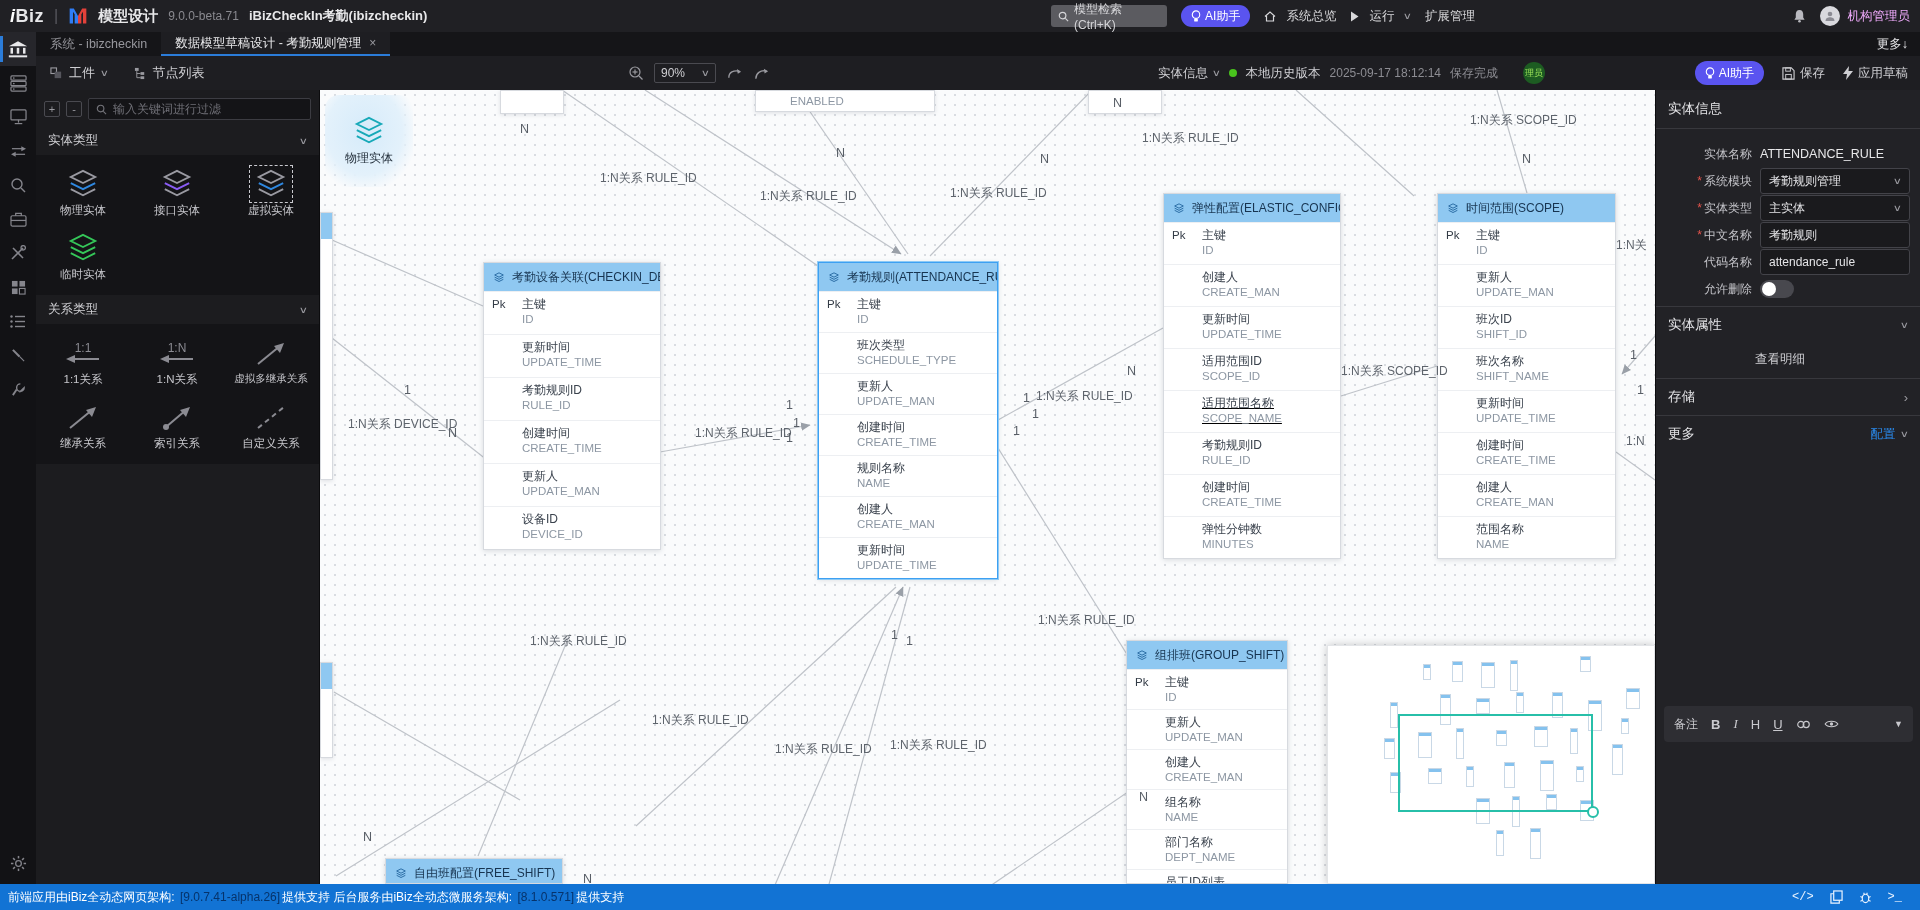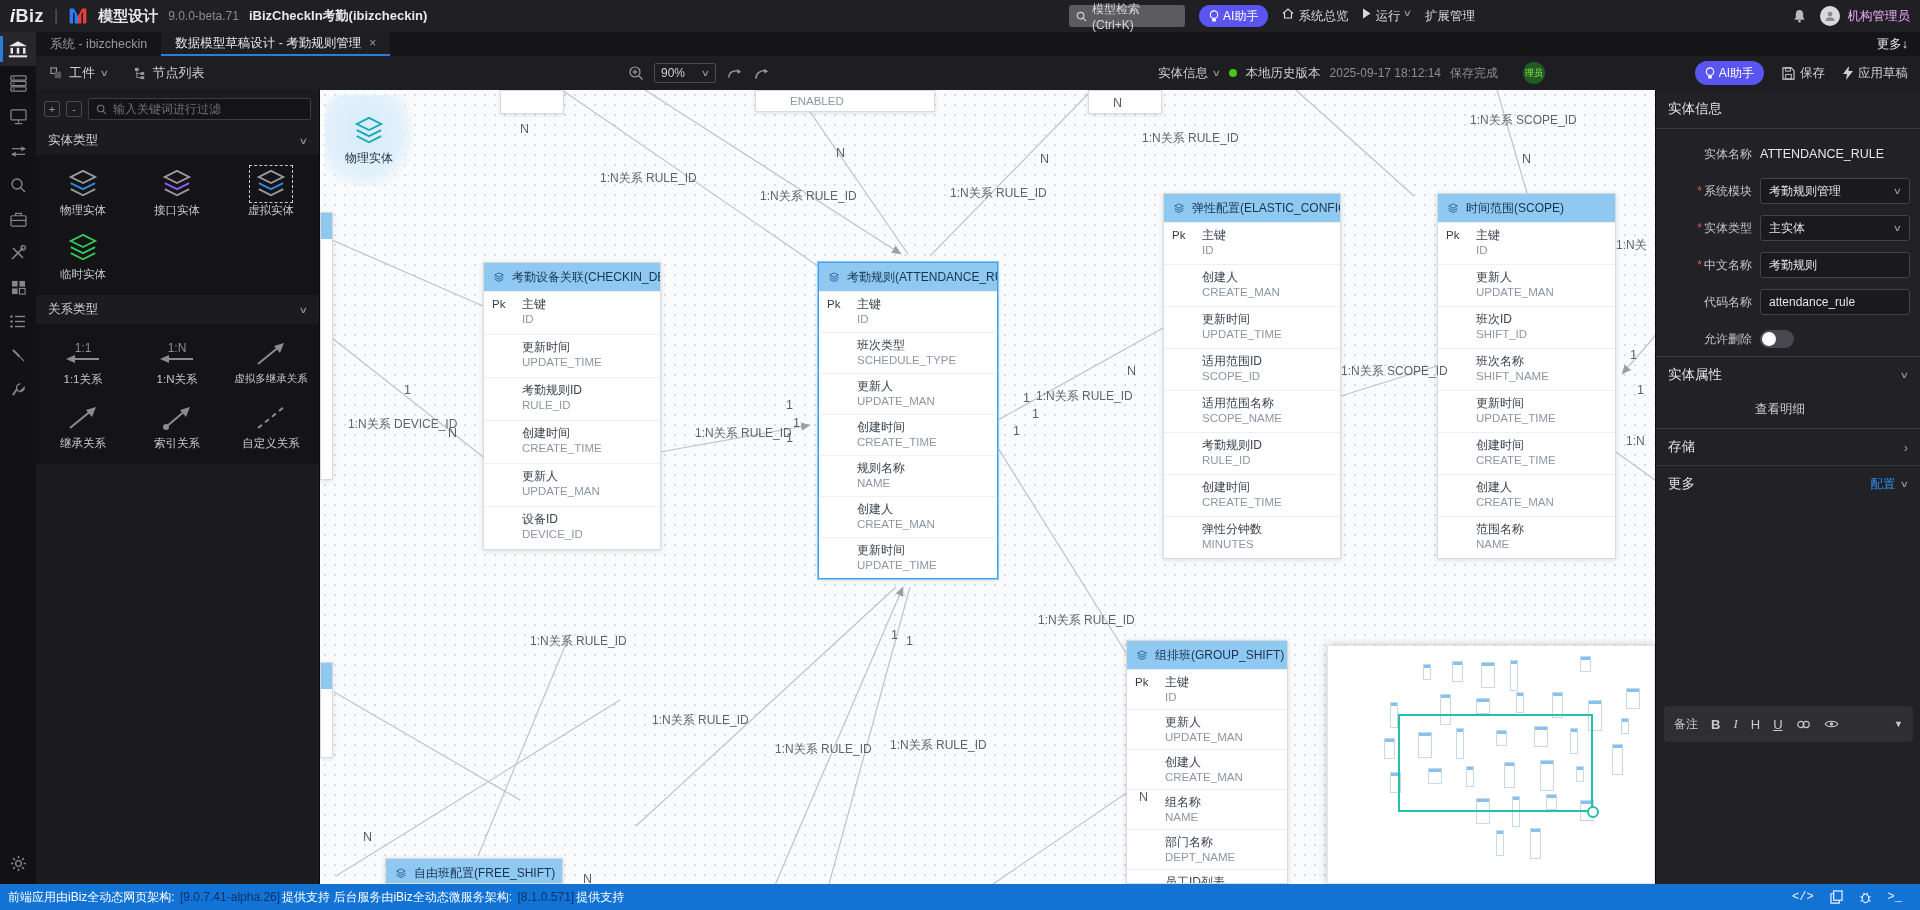--- a/index.html
+++ b/index.html
@@ -15,21 +15,21 @@
   .logo-ibiz i{font-style:italic;color:#fff}
   .tb-div{color:#5a5a60;font-size:16px}
   .prod{font-weight:bold;font-size:15px}
   .ver{font-size:12px;color:#8a8a90}
   .proj{font-size:13px;font-weight:bold}
   .tb-right{position:absolute;right:0;top:0;height:32px;display:flex;align-items:center;gap:14px;right:445px}
   .searchbox{width:116px;height:22px;background:#5b5b60;border-radius:3px;display:flex;align-items:center;
     gap:5px;padding:0 7px;color:#d5d5d8;font-size:12px;cursor:text}
   .pill-ai{height:22px;border-radius:11px;background:#5a54f0;color:#fff;font-size:12px;display:flex;
     align-items:center;gap:4px;padding:0 10px;cursor:pointer}
-  .tb-item{display:flex;gap:4px;font-size:12.5px;color:#d8d8db;cursor:pointer}
+  .tb-item{display:flex;align-items:center;gap:10px;font-size:12.5px;color:#d8d8db;cursor:pointer}
   .tb-user{position:absolute;right:0;top:0;height:32px;display:flex;align-items:center;gap:8px;right:388px}
   .avatar{width:20px;height:20px;border-radius:50%;background:#d9d9de;display:flex;align-items:center;justify-content:center}
   .chev{font-size:9px;color:#9a9aa0;transform:scaleX(1.4)}
 
   
   #tabbar{position:absolute;left:36px;top:32px;width:1884px;height:24px;background:#151518;display:flex;align-items:stretch}
   .tab{display:flex;align-items:center;gap:8px;padding:0 14px;font-size:12.5px;color:#97979d;cursor:pointer}
   .tab.active{background:#1e1e22;color:#e8e8ea;border-bottom:2px solid #2b7cd9}
   .tab .close{color:#9a9aa0;font-size:12px}
   .tab-more{margin-left:auto;display:flex;align-items:center;padding:0 12px;color:#e0e0e3;font-size:12.5px;cursor:pointer}
@@ -89,21 +89,21 @@
   .ghost .gl{font-size:12px;color:#25313d}
   #minimap{position:absolute;background:#fff;box-shadow:0 0 8px rgba(0,0,0,.22);border:1px solid #e3e5e8}
   .mm-box{position:absolute;background:#fff;border:1px solid #c9d8e6}
   .mm-box::before{content:"";position:absolute;left:0;top:0;right:0;height:3px;background:#85c2ee}
   .mm-view{position:absolute;border:2px solid #27bfa9}
   .mm-handle{position:absolute;width:12px;height:12px;border:2px solid #27bfa9;border-radius:50%;background:#fff}
 
   
   #rpanel{position:absolute;left:1655px;top:90px;width:265px;height:794px;background:#222226;border-left:1px solid #0c0c0e;color:#cfcfd3}
   .rp-title{padding:10px 12px;font-size:13.5px;color:#e2e2e5;border-bottom:1px solid #38383d}
-  #rp-fields{display:flex;flex-direction:column;gap:11px;padding:12px 10px 4px 4px}
+  #rp-fields{display:flex;flex-direction:column;gap:1px;padding:12px 10px 4px 4px}
   .rp-row{display:flex;align-items:center;gap:8px;min-height:26px}
   .rp-label{width:92px;text-align:right;font-size:12px;color:#c3c3c8;flex:none;white-space:nowrap}
   .req{color:#e5534b;margin-right:2px}
   .rp-val{font-size:12.5px;color:#e8e8ea}
   .rp-input,.rp-select{flex:1;height:26px;background:#1a1a1d;border:1px solid #434349;border-radius:3px;
     display:flex;align-items:center;padding:0 8px;font-size:12px;color:#e4e4e7;cursor:pointer}
   .rp-select{justify-content:space-between}
   .toggle{width:34px;height:18px;border-radius:9px;background:#48484e;position:relative;cursor:pointer}
   .toggle .knob{position:absolute;left:2px;top:2px;width:14px;height:14px;border-radius:50%;background:#fff}
   .rp-sec{display:flex;align-items:center;justify-content:space-between;padding:9px 12px;font-size:13.5px;color:#e2e2e5;
@@ -676,21 +676,21 @@
           <div class="fc">CREATE_MAN</div>
         </div>
         <div class="ent-row" style="height: 42px;">
           <div class="fl">更新时间</div>
           <div class="fc">UPDATE_TIME</div>
         </div>
         <div class="ent-row" style="height: 42px;">
           <div class="fl">适用范围ID</div>
           <div class="fc">SCOPE_ID</div>
         </div>
-        <div class="ent-row" style="height: 42px;">
+        <div class="ent-row" style="height: 42px; text-decoration: underline;">
           <div class="fl">适用范围名称</div>
           <div class="fc">SCOPE_NAME</div>
         </div>
         <div class="ent-row" style="height: 42px;">
           <div class="fl">考勤规则ID</div>
           <div class="fc">RULE_ID</div>
         </div>
         <div class="ent-row" style="height: 42px;">
           <div class="fl">创建时间</div>
           <div class="fc">CREATE_TIME</div>

